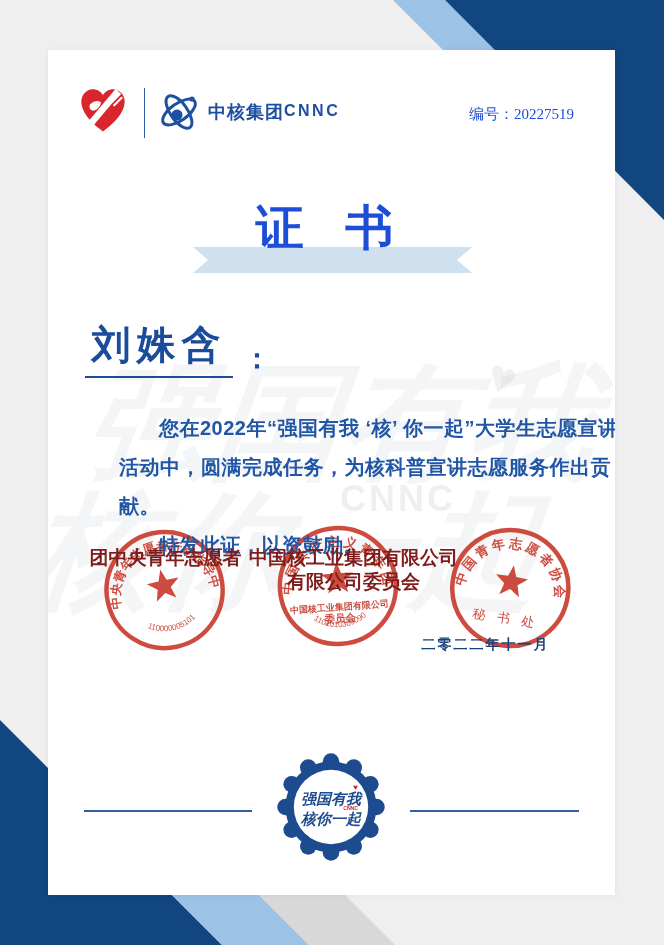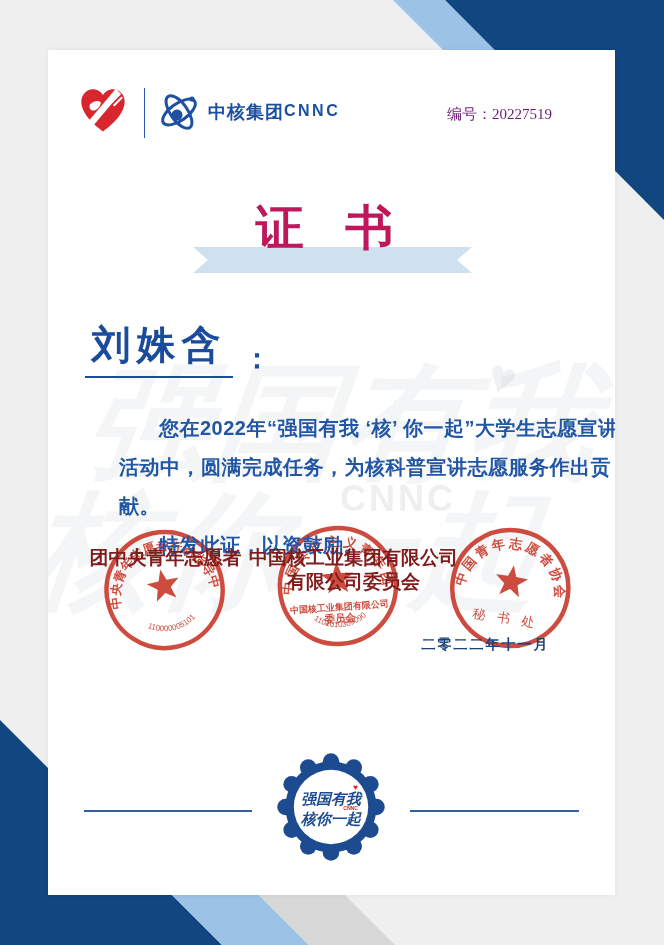--- a/index.html
+++ b/index.html
@@ -22,29 +22,29 @@
   .wm-2{left:-18px;top:418px;font-size:126px;opacity:0.045;letter-spacing:2px;transform:skewX(-6deg);}
   .wm-en{left:292px;top:428px;font-size:36px;opacity:0.07;font-style:normal;letter-spacing:3px;}
   .wm-heart{left:440px;top:300px;font-size:48px;opacity:0.06;font-style:normal;transform:rotate(18deg);}
   
   .hdr-heart{position:absolute;left:27px;top:33px;width:56px;height:52px;}
   .hdr-divider{position:absolute;left:96px;top:38px;width:1px;height:50px;background:#2a5ba8;}
   .hdr-logo{position:absolute;left:108px;top:38px;display:flex;align-items:center;gap:6px;}
   .hdr-logo-text{display:flex;flex-direction:row;line-height:1.05;}
   .logo-cn{font-size:18px;font-weight:bold;color:#1e50a2;letter-spacing:1px;}
   .logo-en{font-size:16px;font-weight:bold;color:#1e50a2;letter-spacing:2.5px;}
-  .serial{position:absolute;right:63px;top:55px;font-family:"Liberation Serif",serif;
-    font-size:15px;color:#701a75;}
+  .serial{position:absolute;right:41px;top:55px;font-family:"Liberation Serif",serif;
+    font-size:15px;color:#1d4ed8;}
   .ribbon{
     position:absolute;left:145px;top:197px;width:279px;height:26px;background:#cfe0ee;
     clip-path:polygon(0% 0%,100% 0%,calc(100% - 15px) 50%,100% 100%,0% 100%,15px 50%);
   }
   .cert-title{
     position:absolute;left:0;top:146px;width:567px;text-align:center;
-    font-size:48px;font-weight:bold;color:#be185d;letter-spacing:14px;
+    font-size:48px;font-weight:bold;color:#1d4ed8;letter-spacing:14px;
   }
   
   .name-row{position:absolute;left:37px;top:268px;display:flex;align-items:flex-end;z-index:2;}
   .name{
     min-width:148px;text-align:center;font-family:"Liberation Serif",serif;
     font-size:39px;font-weight:bold;color:#1b4c9c;letter-spacing:6px;
     border-bottom:2px solid #1b4c9c;padding-bottom:4px;
   }
   .name-colon{font-size:28px;font-weight:bold;color:#1b4c9c;margin-left:10px;}
   

